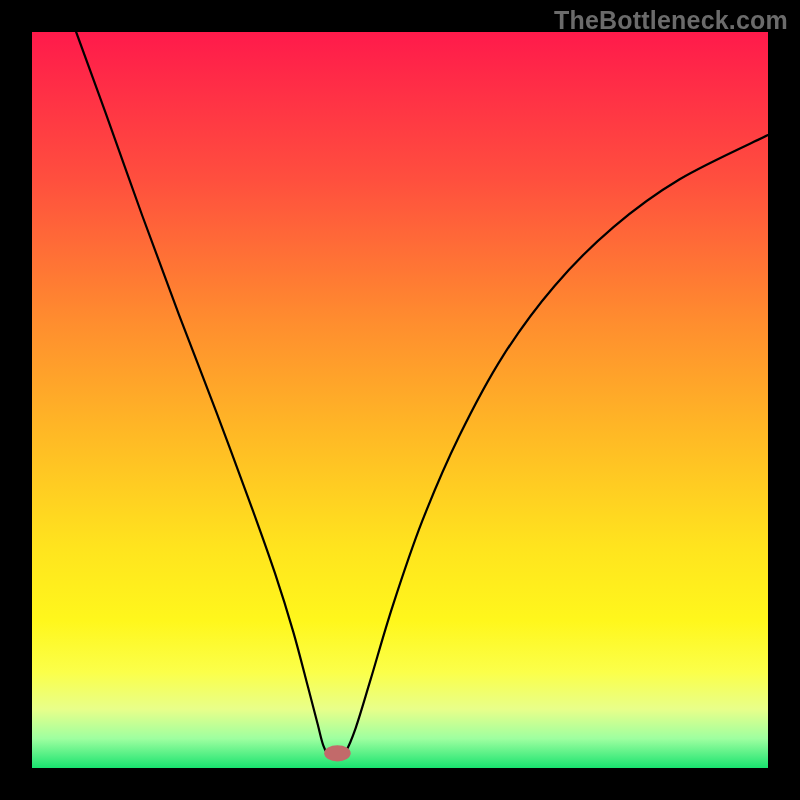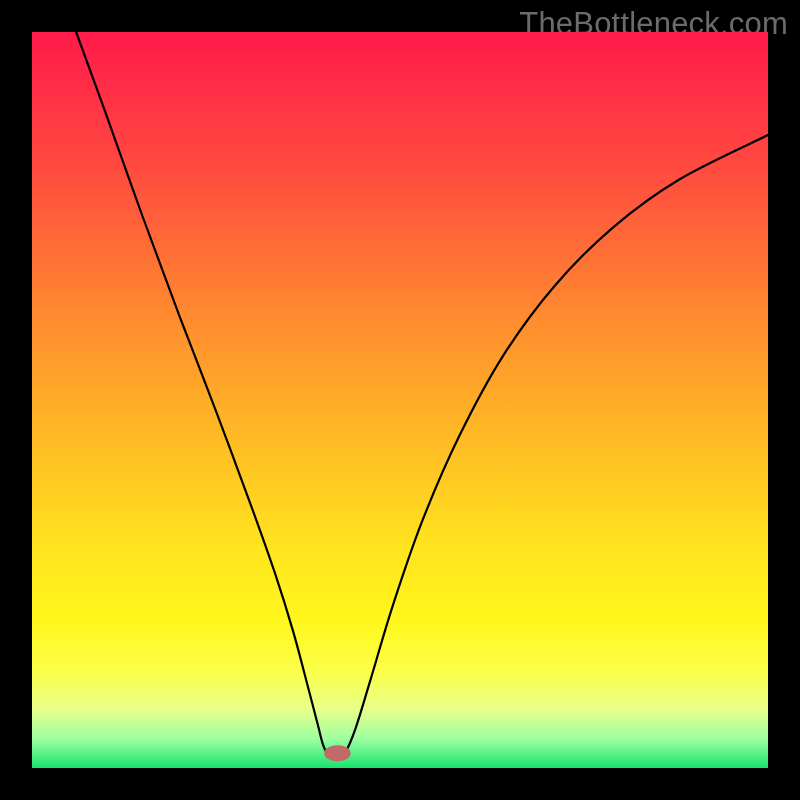--- a/index.html
+++ b/index.html
@@ -25,22 +25,22 @@
     top: 32px;
     width: 736px;
     height: 736px;
     overflow: hidden;
   }
   .watermark {
     position: absolute;
     top: 6px;
     right: 12px;
     color: #6b6b6b;
-    font-size: 31px;
-    font-weight: 400;
+    font-size: 25px;
+    font-weight: 700;
     letter-spacing: 0.2px;
   }
   svg {
     display: block;
   }
 </style>
 </head>
 <body>
 
 <div class="frame">

